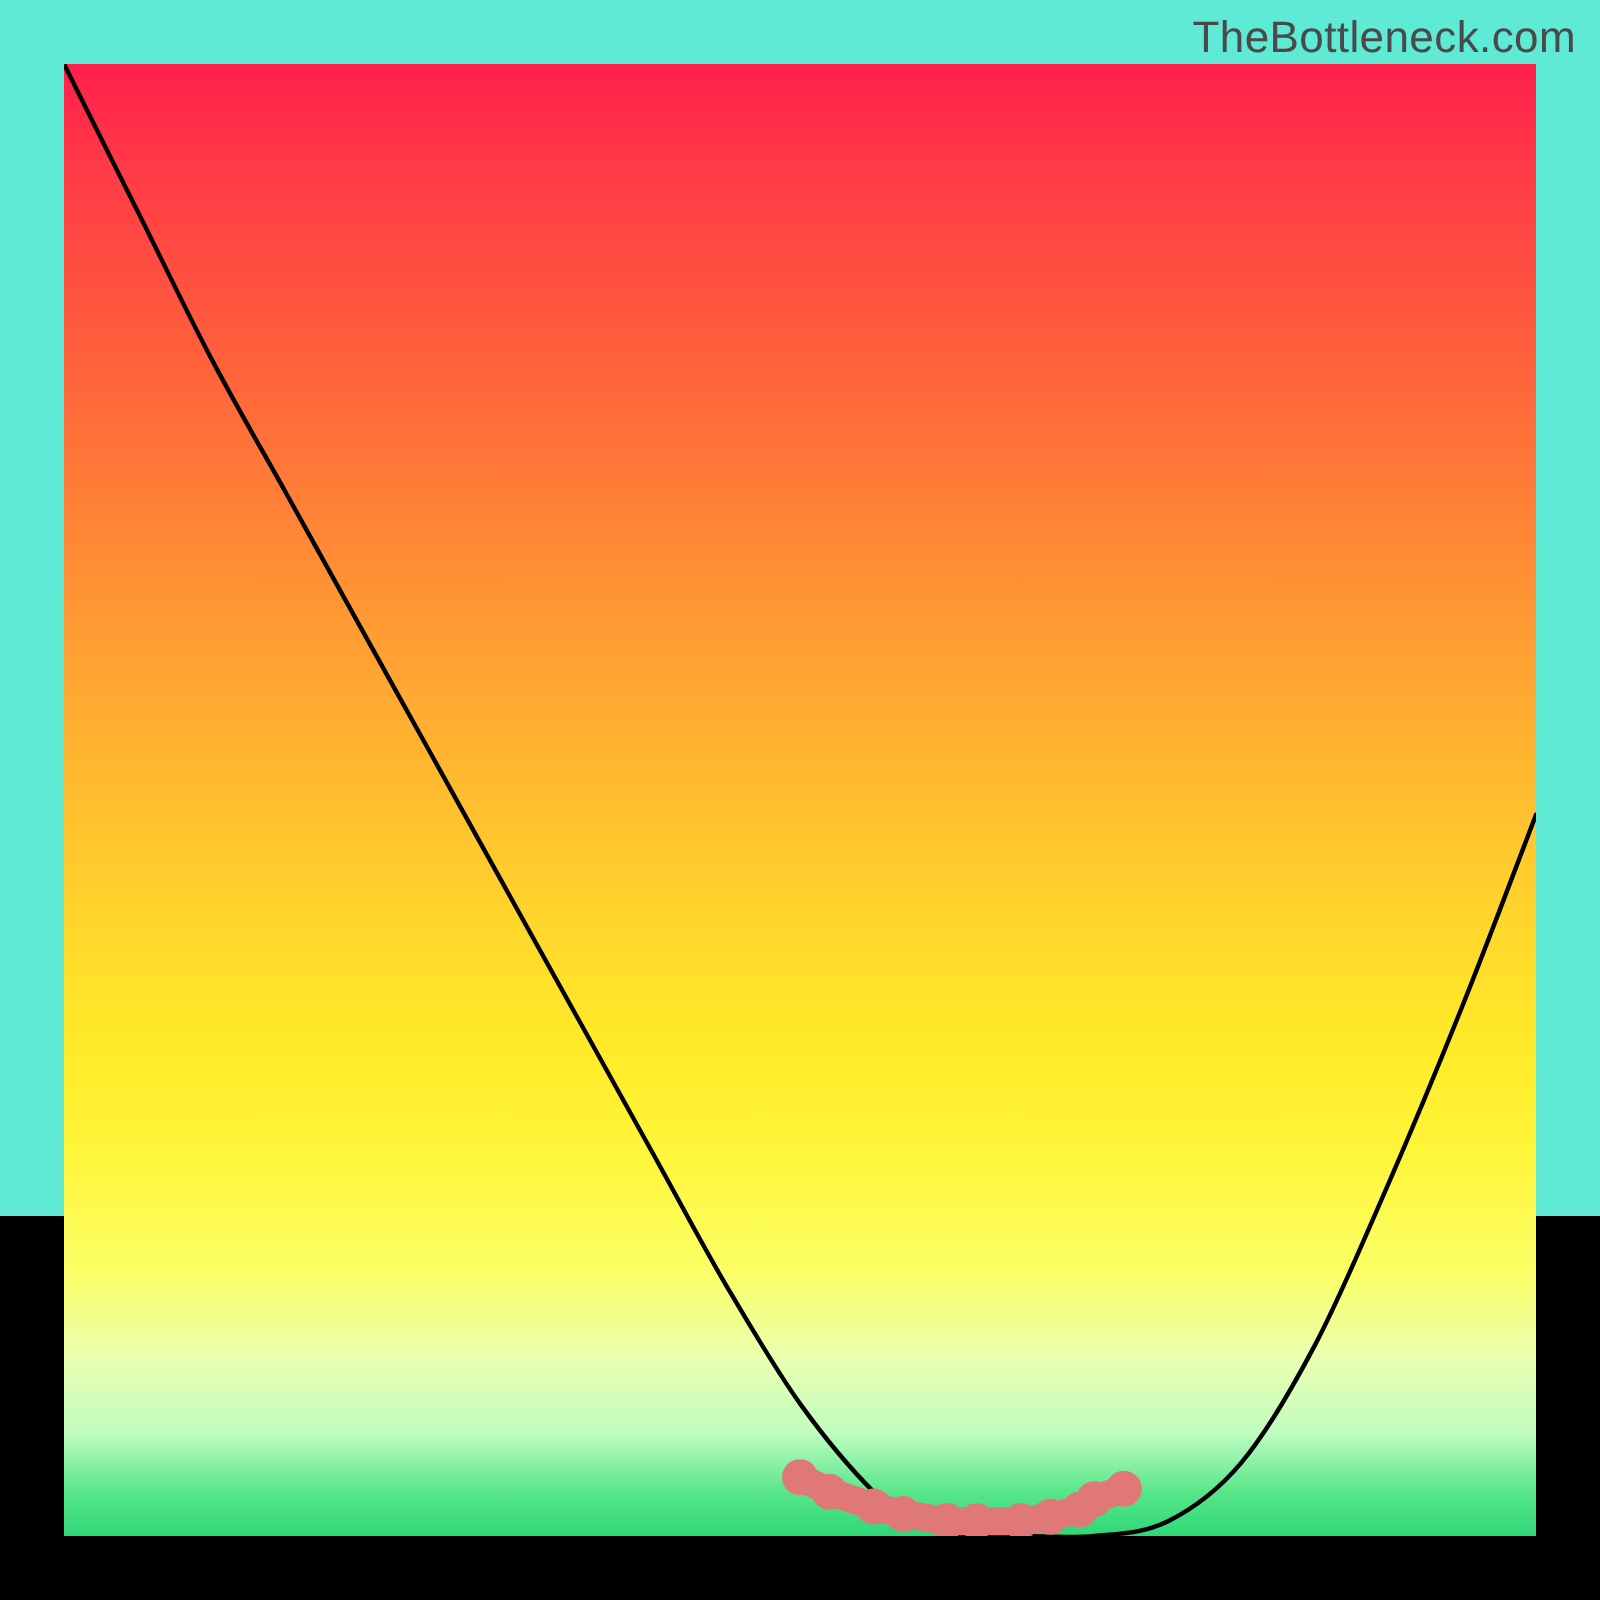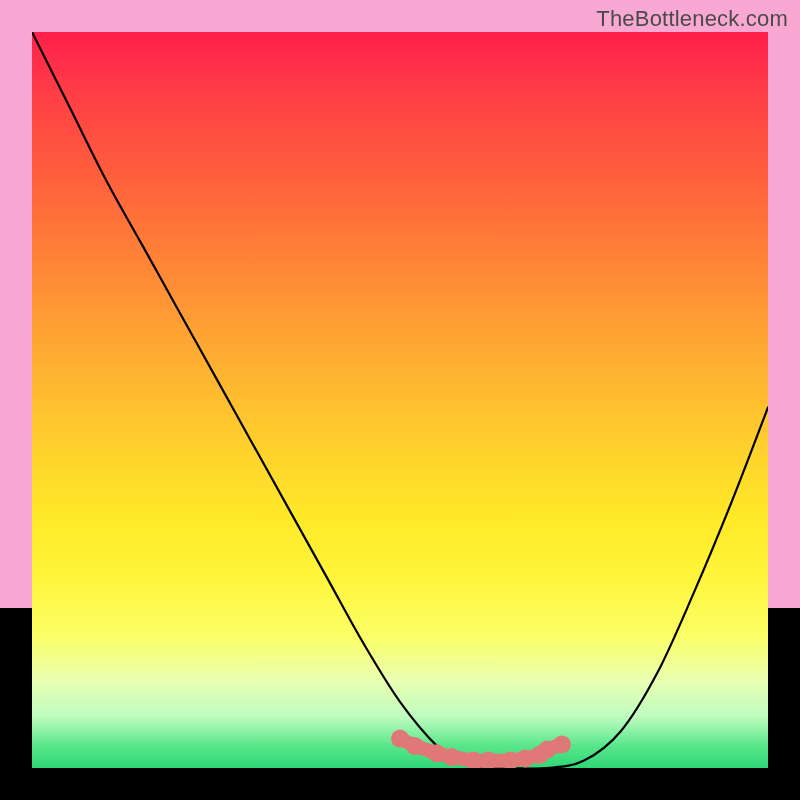--- a/index.html
+++ b/index.html
@@ -10,21 +10,21 @@
     background: #000;
     overflow: hidden;
     font-family: Arial, Helvetica, sans-serif;
   }
   .frame {
     position: absolute;
     left: 0;
     top: 0;
     width: 800px;
     height: 608px;
-    background: #f9a8d4;
+    background: #5eead4;
   }
   .plot {
     position: absolute;
     left: 32px;
     top: 32px;
     width: 736px;
     height: 736px;
     background: linear-gradient(to bottom,
       #ff1f4b 0%,
       #ff3d46 8%,

